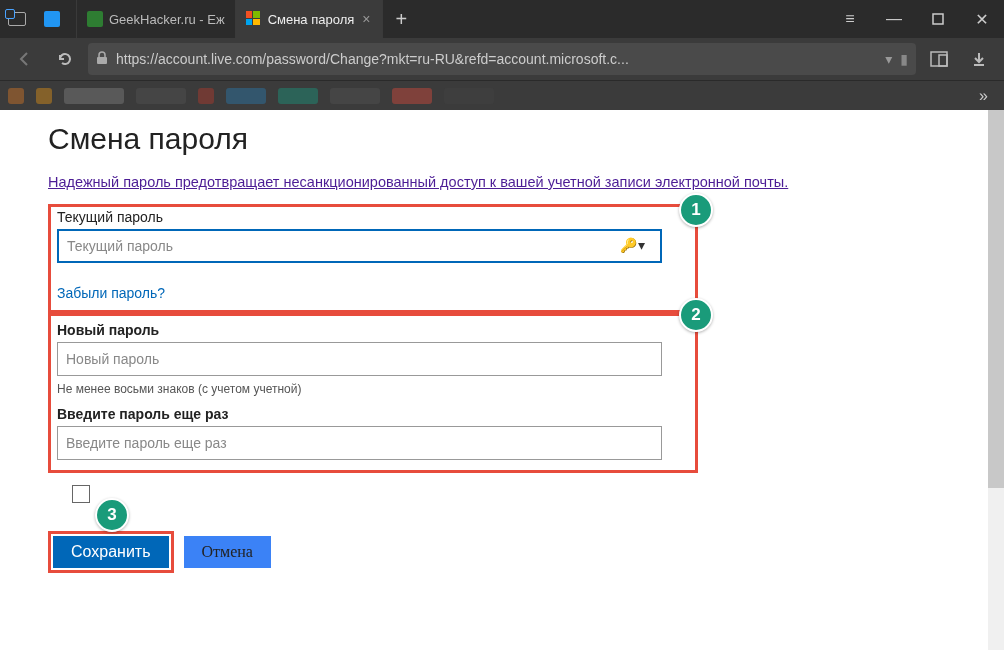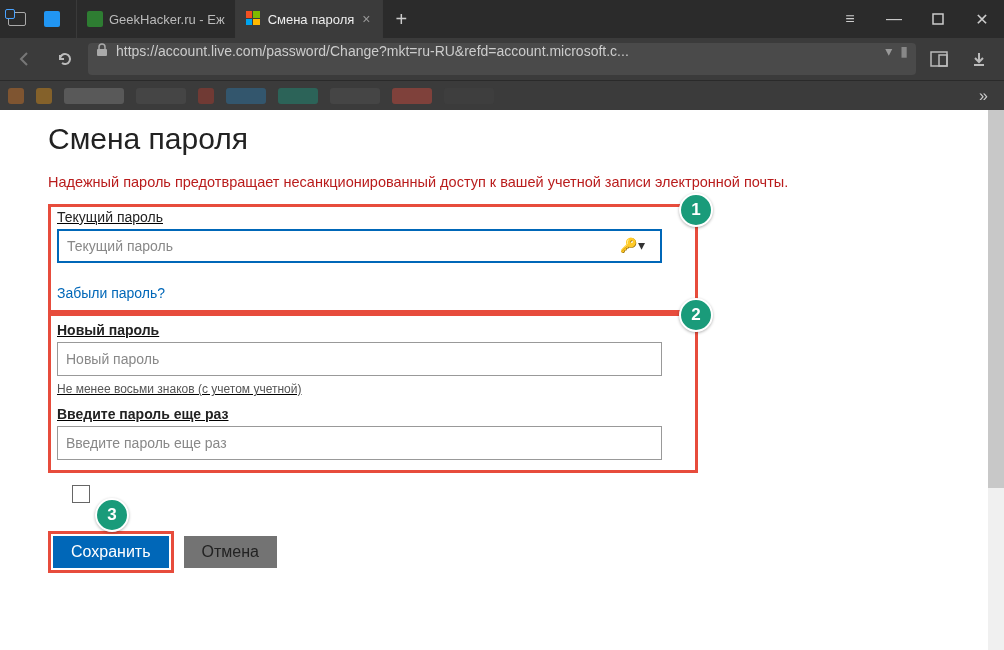--- a/index.html
+++ b/index.html
@@ -14,54 +14,54 @@
 .tab-favicon { width: 16px; height: 16px; flex-shrink: 0; }
 .tab-title { white-space: nowrap; overflow: hidden; text-overflow: ellipsis; flex: 1; }
 .tab-close { color: #999; font-size: 14px; padding: 0 2px; }
 .newtab { color: #ccc; font-size: 20px; padding: 0 12px; display: flex; align-items: center; cursor: pointer; }
 .win-controls { display: flex; align-items: center; margin-left: auto; }
 .win-btn { width: 44px; height: 38px; display: flex; align-items: center; justify-content: center; color: #ccc; cursor: pointer; }
 
 .addrbar { background: #3b3b3b; height: 42px; display: flex; align-items: center; padding: 0 8px; gap: 6px; }
 .nav-btn { width: 34px; height: 34px; display: flex; align-items: center; justify-content: center; color: #bbb; cursor: pointer; border-radius: 4px; }
 .nav-btn.disabled { color: #666; }
-.urlbox { flex: 1; height: 32px; background: #4a4a4a; border-radius: 4px; display: flex; padding: 0 8px; gap: 8px; color: #ccc; font-size: 14px; }
+.urlbox { flex: 1; height: 32px; background: #4a4a4a; border-radius: 4px; display: flex; align-items: center; padding: 0 8px; gap: 8px; color: #ccc; font-size: 14px; }
 .url-lock { color: #aaa; }
 .url-text { flex: 1; white-space: nowrap; overflow: hidden; }
 .bookmarkbar { background: #3b3b3b; height: 30px; display: flex; align-items: center; padding: 0 8px; gap: 12px; border-top: 1px solid #2a2a2a; }
 .bm-item { width: 16px; height: 16px; border-radius: 3px; opacity: 0.4; }
 .bm-more { color: #ccc; margin-left: auto; padding: 0 8px; cursor: pointer; }
 
 
 .page { background: #fff; padding: 12px 48px 30px 48px; position: relative; height: calc(650px - 38px - 42px - 30px); overflow-y: auto; }
 .page h1 { font-size: 30px; font-weight: 300; color: #222; margin-bottom: 18px; }
-.desc { font-size: 14.5px; color: #b91c1c; margin-bottom: 14px; }
-
-.section { position: relative; text-decoration: underline; }
+.desc { font-size: 14.5px; color: #4c1d95; margin-bottom: 14px; text-decoration: underline; }
+
+.section { position: relative; }
 .box1 { border: 3px solid #e74c3c; padding: 2px 6px 8px 6px; margin-bottom: 0; position: relative; }
 .box2 { border: 3px solid #e74c3c; padding: 6px 6px 10px 6px; position: relative; width: 650px; }
 .box3 { border: 3px solid #e74c3c; padding: 2px; display: inline-block; position: relative; }
 
 .lbl { font-size: 14px; color: #222; margin-bottom: 4px; display: block; }
 .lbl.bold { font-weight: 600; }
 .input { width: 605px; height: 34px; border: 1px solid #999; padding: 0 8px; font-size: 14px; color: #222; background: #fff; }
 .input.focused { border: 2px solid #0067b8; outline: none; }
 .input::placeholder { color: #888; }
 .key-icon { position: absolute; right: 50px; top: 30px; font-size: 14px; color: #333; pointer-events:none;}
 .link { color: #0067b8; font-size: 14px; text-decoration: none; cursor: pointer; display: inline-block; margin-top: 22px; }
 .hint { font-size: 12px; color: #555; margin: 6px 0 10px 0; }
 
 .check-row { display: flex; align-items: center; gap: 8px; margin: 12px 0 28px 24px; }
 .checkbox { width: 18px; height: 18px; border: 1px solid #666; background: #fff; cursor: pointer; }
 .check-label { font-size: 15px; font-weight: 600; color: #222; }
 
 .btn-row { display: flex; gap: 10px; align-items: center; }
 .btn { height: 32px; padding: 0 18px; border: none; font-size: 16px; cursor: pointer; }
 .btn.primary { background: #0067b8; color: #fff; }
-.btn.secondary { background: #737373; color: #222; }
+.btn.secondary { background: #3b82f6; color: #222; font-family: Liberation Serif, serif; }
 
 .badge { position: absolute; width: 34px; height: 34px; border-radius: 50%; background: #1a9b7a; border: 2px solid #fff; color: #fff; font-size: 17px; font-weight: 600; display: flex; align-items: center; justify-content: center; box-shadow: 0 1px 3px rgba(0,0,0,0.3); z-index: 10; }
 
 .scrollbar-v { position: absolute; right: 0; top: 110px; width: 16px; height: calc(100% - 110px); background: #f0f0f0; }
 .scrollbar-thumb { width: 100%; height: 70%; background: #c8c8c8; }
 
 
 .fav-ms { display: grid; grid-template-columns: 1fr 1fr; grid-template-rows: 1fr 1fr; gap: 1px; width: 14px; height: 14px; }
 .fav-ms span:nth-child(1){background:#f25022;} .fav-ms span:nth-child(2){background:#7fba00;}
 .fav-ms span:nth-child(3){background:#00a4ef;} .fav-ms span:nth-child(4){background:#ffb900;}

